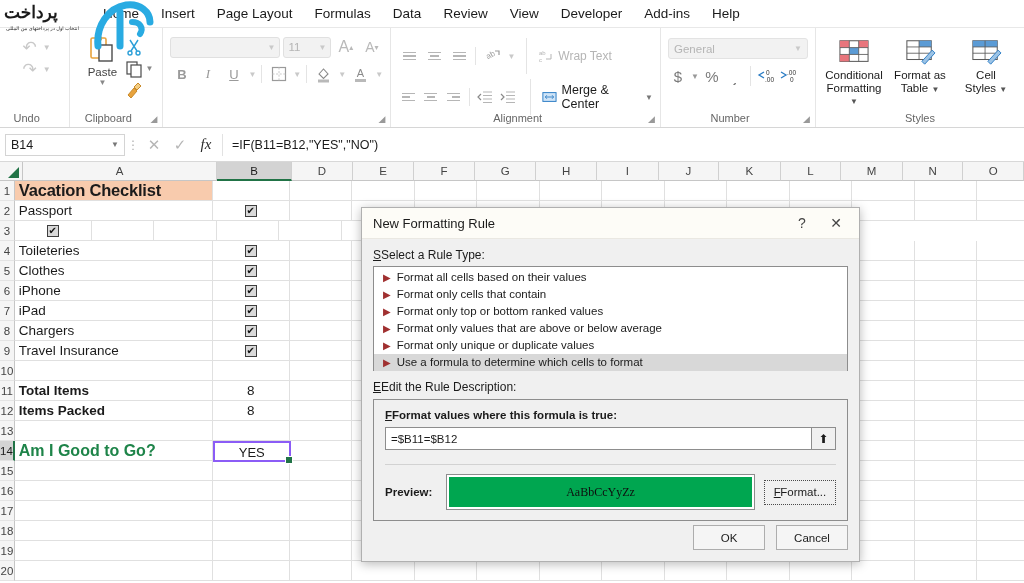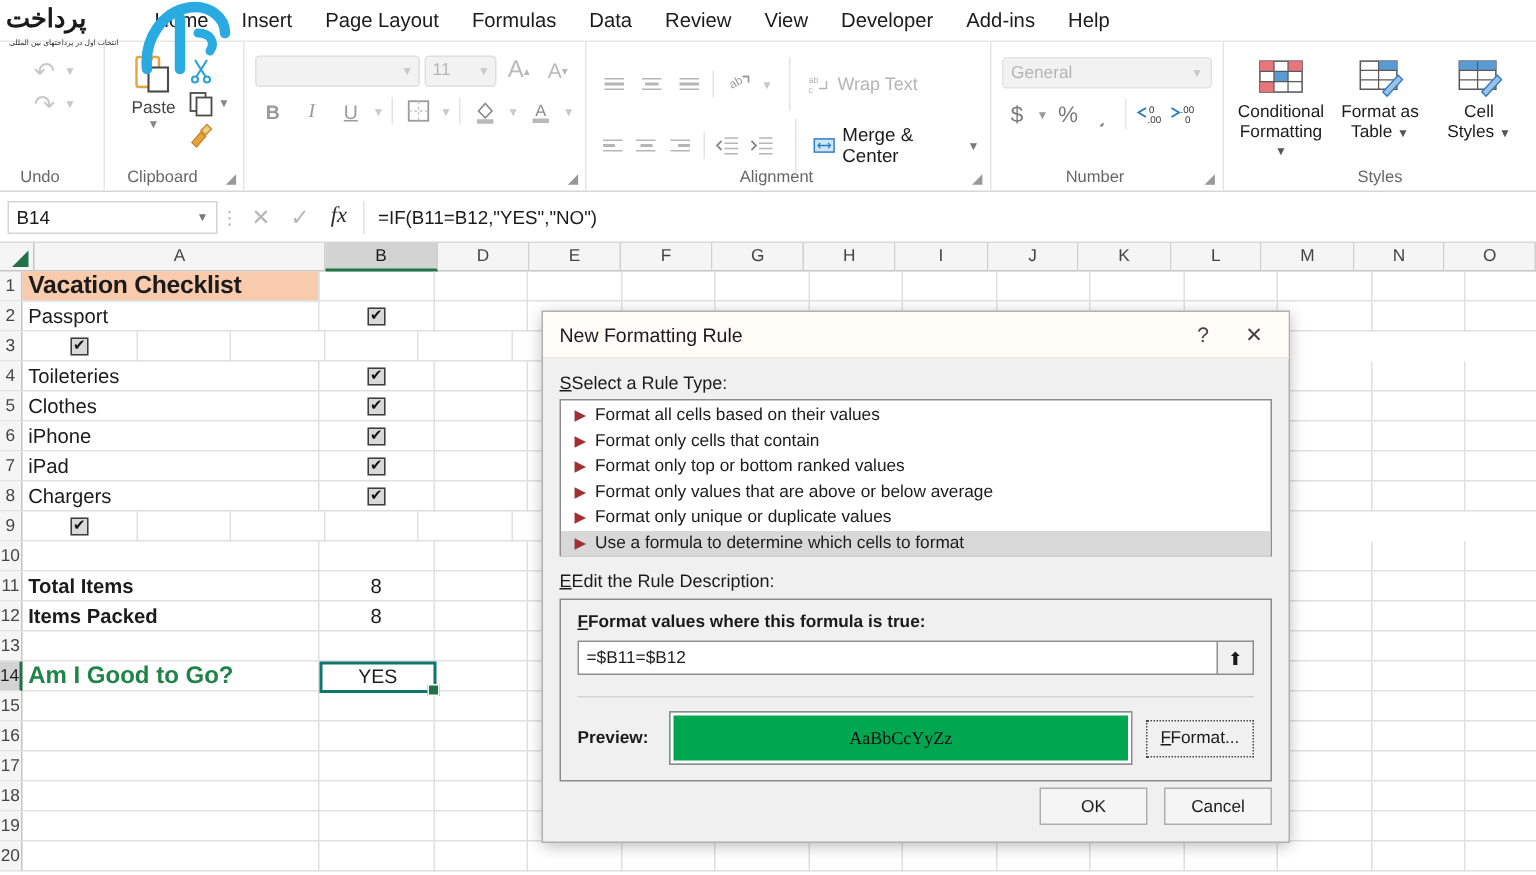--- a/index.html
+++ b/index.html
@@ -109,21 +109,21 @@
   .stylebtn .sico { width:38px; height:30px; margin-bottom:2px; }
   .stylebtn .stxt { font-size:11.5px; color:#1b1b1b; text-align:center; line-height:12.5px; }
 
   
   .fbar {
     position:absolute; top:128px; left:0; width:1024px; height:34px;
     background:#ffffff; display:flex; align-items:center;
     border-bottom:1px solid #d8d8d8;
   }
   .namebox {
-    width:140px; height:22px; margin-left:5px;
+    width:120px; height:22px; margin-left:5px;
     border:1px solid #d4d4d4; background:#fff;
     display:flex; align-items:center; justify-content:space-between;
     padding:0 5px; font-size:12.5px; color:#1b1b1b;
   }
   .fb-sep { width:16px; text-align:center; color:#b0b0b0; font-size:12px; letter-spacing:0; }
   .fb-ico { width:26px; height:24px; display:flex; align-items:center;
             justify-content:center; font-size:15px; color:#b5b5b5; }
   .fb-fx { font-style:italic; font-family:"Liberation Serif", serif; color:#2b2b2b; font-size:15px; }
   .fb-input {
     flex:1; height:22px; border:none; border-left:1px solid #e2e2e2;
@@ -170,22 +170,22 @@
 
   .title-cell { background:#f8cbad; font-weight:bold; font-size:16.5px; letter-spacing:-.2px; }
   .bold { font-weight:bold; }
   .green-b { color:#1e8449; font-weight:bold; font-size:16px; }
   .chk {
     width:12px; height:12px; border:1px solid #3d3d3d; background:#d9d9d9;
     display:flex; align-items:center; justify-content:center;
     font-size:10px; color:#111; line-height:1;
   }
   .selcell {
-    position:absolute; border:2px solid #0f766e; background:transparent;
-    display:flex; align-items:flex-start; justify-content:center;
+    position:absolute; border:2px solid #8b5cf6; background:transparent;
+    display:flex; align-items:flex-end; justify-content:center;
     font-size:13px; color:#1b1b1b; pointer-events:none;
   }
   .selcell::after {
     content:""; position:absolute; right:-4px; bottom:-4px;
     width:6px; height:6px; background:#217346; border:1px solid #fff;
   }
 
   
   .dlg {
     position:absolute; left:361px; top:207px; width:499px; height:355px;
@@ -742,20 +742,21 @@
           <div class="gc" style="width:62px"></div>
           <div class="gc" style="width:63px"></div>
           <div class="gc" style="width:62px"></div>
           <div class="gc" style="width:63px"></div>
           <div class="gc" style="width:62px"></div>
           <div class="gc" style="width:63px"></div>
           <div class="gc" style="width:62px"></div>
           <div class="gc" style="width:62px"></div>
         </div>
         <div class="grow">
+          <div class="gc" style="width:198px">Travel Insurance</div>
           <div class="gc ctr" style="width:77px">
               <span class="chk">✔</span>
             </div>
           <div class="gc" style="width:62px"></div>
           <div class="gc" style="width:63px"></div>
           <div class="gc" style="width:62px"></div>
           <div class="gc" style="width:63px"></div>
           <div class="gc" style="width:62px"></div>
           <div class="gc" style="width:63px"></div>
           <div class="gc" style="width:62px"></div>

